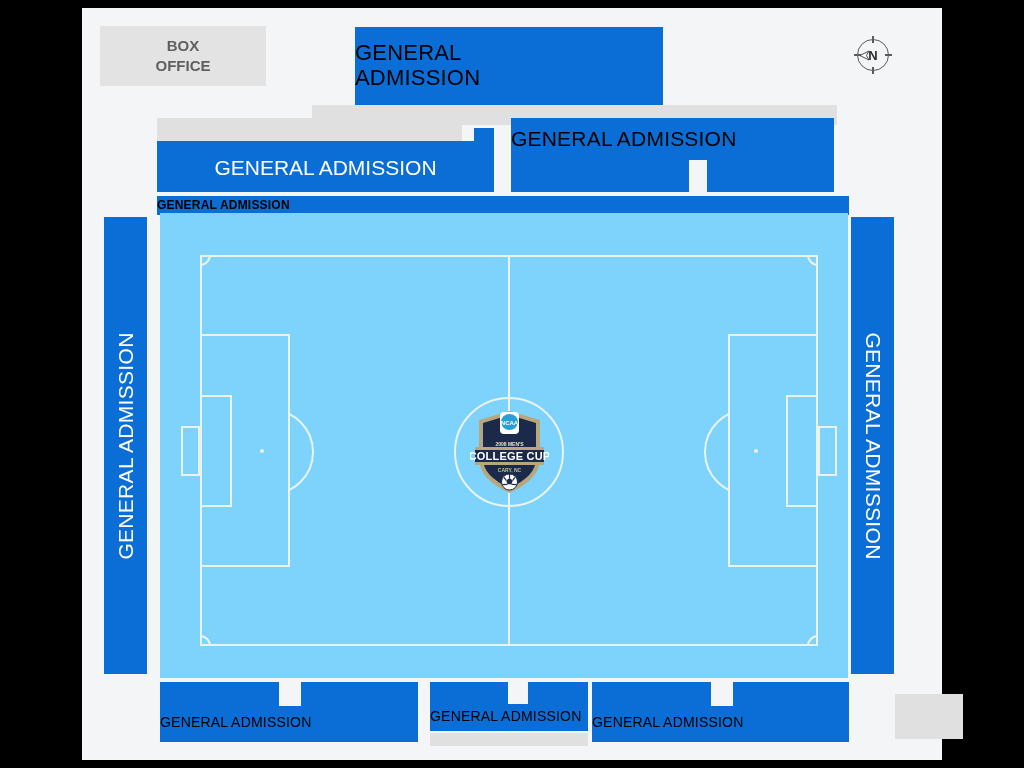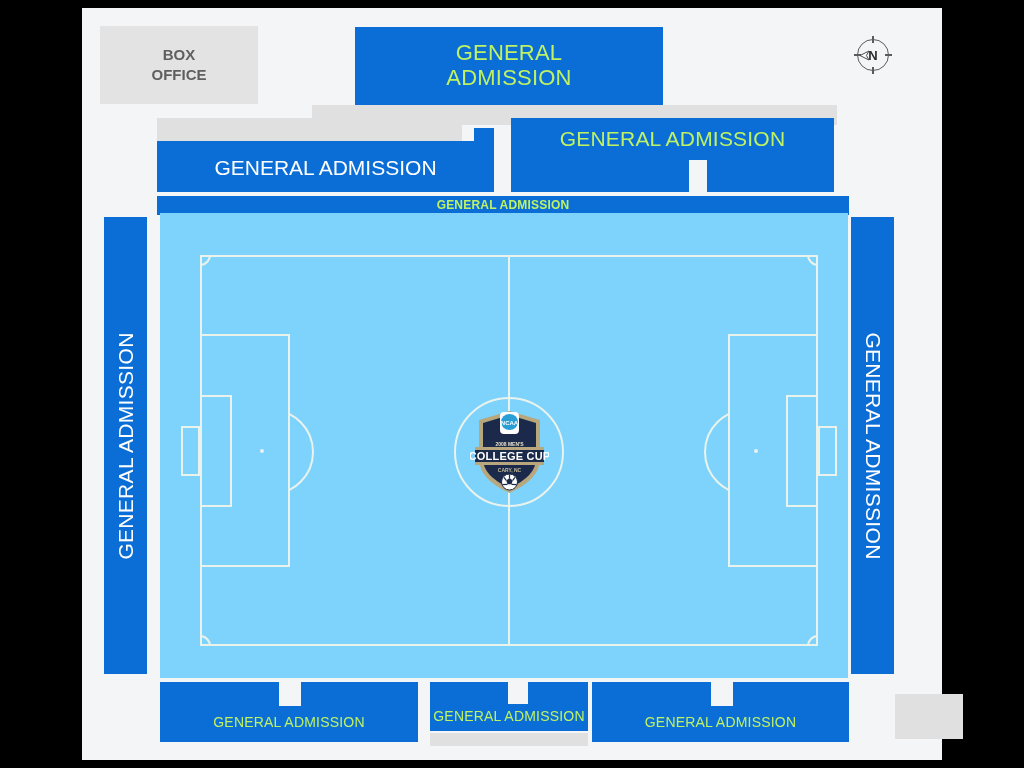--- a/index.html
+++ b/index.html
@@ -4,21 +4,21 @@
 <style>
   html,body{margin:0;padding:0;background:#000;}
   body{width:1024px;height:768px;overflow:hidden;font-family:"Liberation Sans",sans-serif;}
 
   
   #viewport{position:relative;width:1024px;height:768px;background:#000;}
   #stage{position:absolute;left:82px;top:8px;width:860px;height:752px;background:#f4f5f6;}
 
   
   .sec{position:absolute;background:#0a6ed6;box-sizing:border-box;}
-  .sec .lbl{position:absolute;left:0;right:0;color:#bef264;text-align:center;
+  .sec .lbl{position:absolute;left:0;right:0;color:#000000;text-align:left;
             letter-spacing:.2px;line-height:1.12;white-space:pre-line;}
   .grayblk{position:absolute;background:#e0e0e0;}
   .notch{position:absolute;background:#f4f5f6;}
 
   
   #box-office{position:absolute;background:#e3e3e3;}
   #box-office .bo-txt{position:absolute;left:0;right:0;top:50%;transform:translateY(-50%);
       text-align:center;color:#5f5f5f;font-weight:bold;font-size:15px;line-height:1.35;
       white-space:pre-line;}
 
@@ -54,21 +54,21 @@
 
   
   #logo{position:absolute;}
 </style>
 </head>
 <body>
 
 <div id="viewport">
   <div id="stage">
 
-    <div id="box-office" style="left:18px;top:18px;width:158px;height:78px;">
+    <div id="box-office" style="left:18px;top:18px;width:158px;height:60px;padding-left:8px;">
       <div class="bo-txt">BOX
 OFFICE</div>
     </div>
 
     <div id="compass" style="left:772px;top:28px;">
       <div class="cring"></div>
       <div class="tick t-n"></div>
       <div class="tick t-s"></div>
       <div class="tick t-w"></div>
       <div class="tick t-e"></div>

